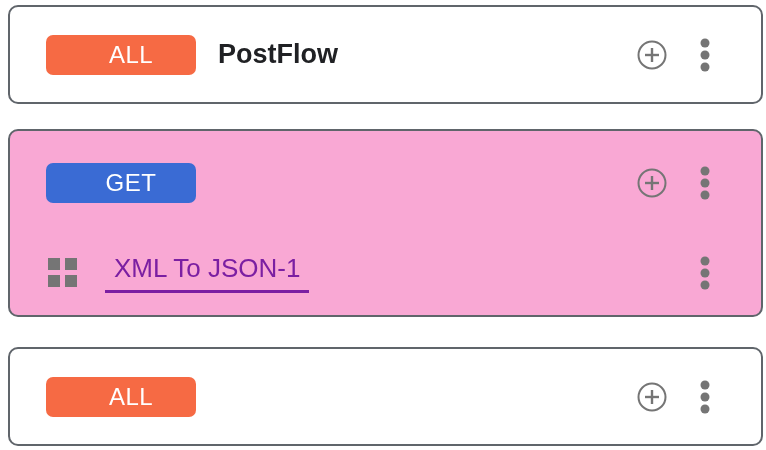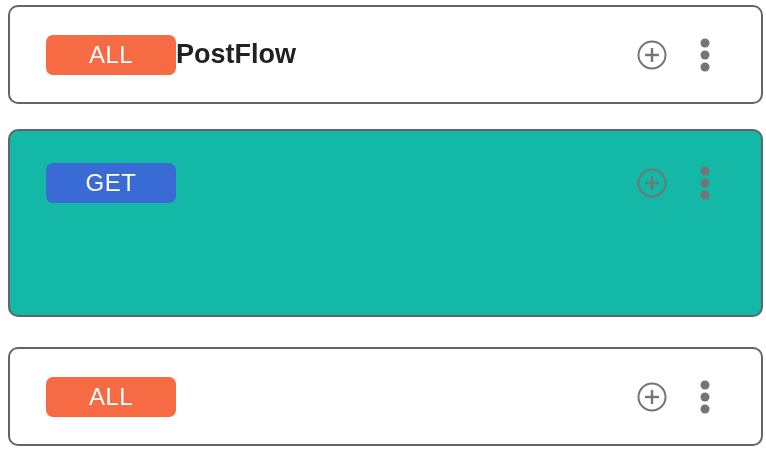--- a/index.html
+++ b/index.html
@@ -18,24 +18,24 @@
   .flow-row{
     display:flex;align-items:center;
     padding:0 51px 0 36px;
   }
   .single .flow-row{height:100%;}
   .card-getflow .flow-row{margin-top:32px;}
   .card-getflow .policy-row{margin-top:50px;padding-left:38px;}
   .badge{
     width:130px;height:40px;border-radius:7px;flex:0 0 auto;
     display:flex;align-items:center;justify-content:center;
-    color:#ffffff;font-size:24px;letter-spacing:.5px;
+    color:#ffffff;font-size:24px;letter-spacing:.5px;padding-left:20px;
   }
   .flow-title{
-    font-size:27px;font-weight:700;color:#202124;
+    margin-left:22px;font-size:27px;font-weight:700;color:#202124;
     white-space:nowrap;
   }
   .icon-btn{
     background:none;border:none;padding:0;margin:0;cursor:pointer;
     display:flex;align-items:center;justify-content:center;line-height:0;
   }
   .add-btn{margin-left:auto;margin-right:33px;}
   .kebab-btn{flex:0 0 auto;}
   .policy-row .kebab-btn{margin-left:auto;}
   .drag-handle{margin:0;flex:0 0 auto;line-height:0;cursor:grab;}
@@ -62,30 +62,48 @@
     <button class="icon-btn kebab-btn">
       <svg width="10" height="34" viewBox="0 0 10 34">
         <circle cx="5" cy="5" r="4.5" fill="#757575"></circle>
         <circle cx="5" cy="17" r="4.5" fill="#757575"></circle>
         <circle cx="5" cy="29" r="4.5" fill="#757575"></circle>
       </svg>
     </button>
   </div>
 </div>
 
-<div class="card card-getflow" style="background-color: #14b8a6;">
+<div class="card card-getflow" style="background-color: #f9a8d4;">
   <div class="flow-row">
     <span class="badge" style="background-color: rgb(58, 107, 212);">GET</span>
     <button class="icon-btn add-btn">
       <svg width="30" height="30" viewBox="0 0 30 30">
         <circle cx="15" cy="15" r="13.5" fill="none" stroke="#757575" stroke-width="2"></circle>
         <line x1="15" y1="8" x2="15" y2="22" stroke="#757575" stroke-width="2.4"></line>
         <line x1="8" y1="15" x2="22" y2="15" stroke="#757575" stroke-width="2.4"></line>
       </svg>
     </button>
+    <button class="icon-btn kebab-btn">
+      <svg width="10" height="34" viewBox="0 0 10 34">
+        <circle cx="5" cy="5" r="4.5" fill="#757575"></circle>
+        <circle cx="5" cy="17" r="4.5" fill="#757575"></circle>
+        <circle cx="5" cy="29" r="4.5" fill="#757575"></circle>
+      </svg>
+    </button>
+  </div>
+  <div class="flow-row policy-row">
+    <span class="drag-handle">
+      <svg width="30" height="30" viewBox="0 0 30 30">
+        <rect x="0" y="0" width="12" height="12" fill="#757575"></rect>
+        <rect x="17" y="0" width="12" height="12" fill="#757575"></rect>
+        <rect x="0" y="17" width="12" height="12" fill="#757575"></rect>
+        <rect x="17" y="17" width="12" height="12" fill="#757575"></rect>
+      </svg>
+    </span>
+    <a class="policy-link" href="#" style="color: rgb(123, 31, 162);">XML To JSON-1</a>
     <button class="icon-btn kebab-btn">
       <svg width="10" height="34" viewBox="0 0 10 34">
         <circle cx="5" cy="5" r="4.5" fill="#757575"></circle>
         <circle cx="5" cy="17" r="4.5" fill="#757575"></circle>
         <circle cx="5" cy="29" r="4.5" fill="#757575"></circle>
       </svg>
     </button>
   </div>
 </div>
 

